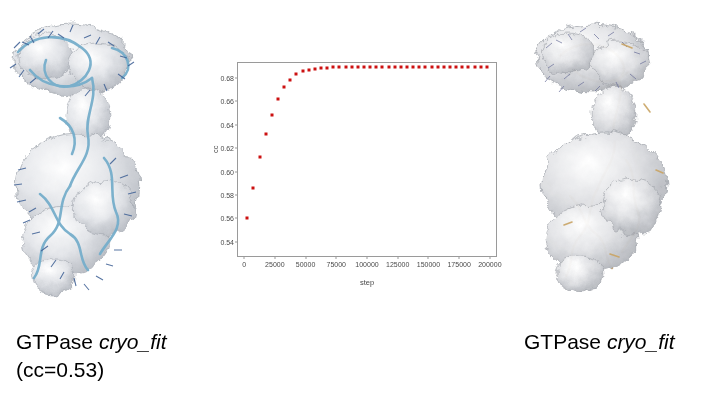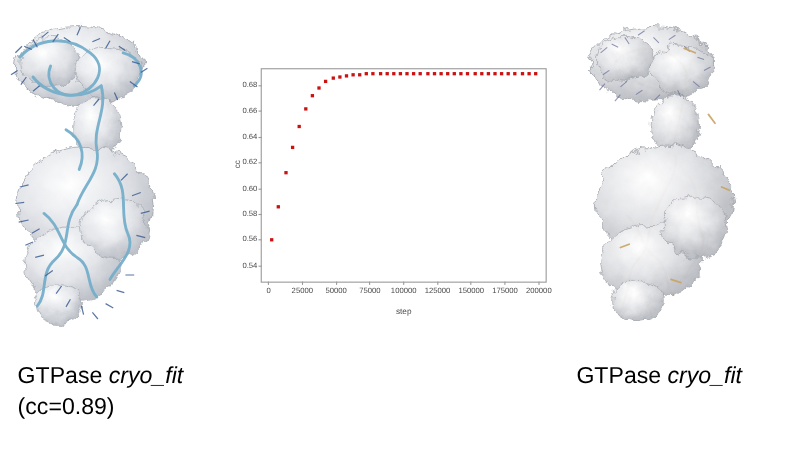--- a/index.html
+++ b/index.html
@@ -325,18 +325,18 @@
       <div class="point" style="left: 236.5px; top: 3.75441px; background: rgb(204, 17, 17);"></div>
       <div class="point" style="left: 242.643px; top: 3.75441px; background: rgb(204, 17, 17);"></div>
       <div class="point" style="left: 248.786px; top: 3.75441px; background: rgb(204, 17, 17);"></div>
     </div>
   <div id="xlabel">step</div>
   <div id="ylabel">cc</div>
 </div>
 
 <div class="caption" id="caption-before">
   <span>GTPase </span><span class="ital">cryo_fit</span>
-  <span class="caption-line2">(cc=0.89)</span>
+  <span class="caption-line2">(cc=0.53)</span>
 </div>
 
 <div class="caption" id="caption-after">
   <span>GTPase </span><span class="ital">cryo_fit</span>
 </div>
 
 </body></html>

